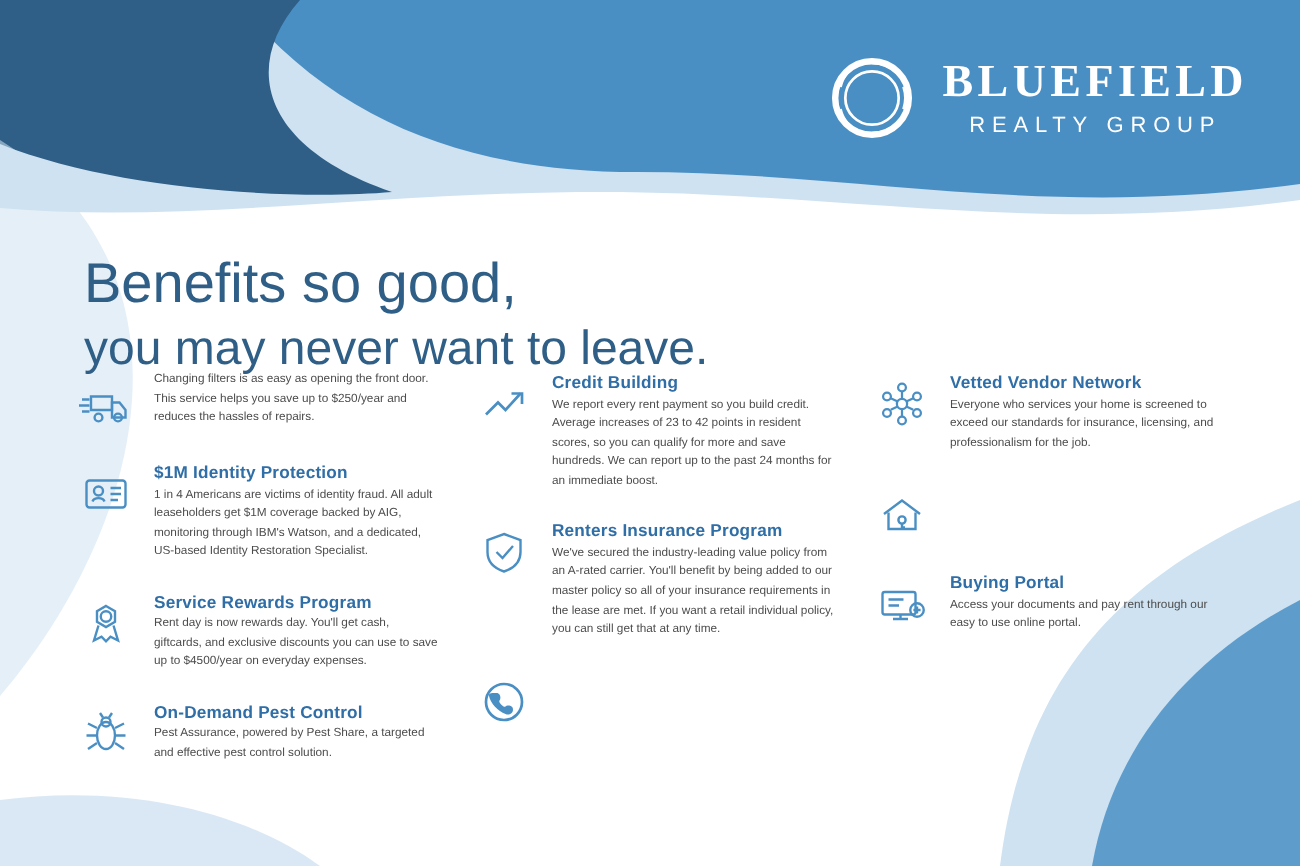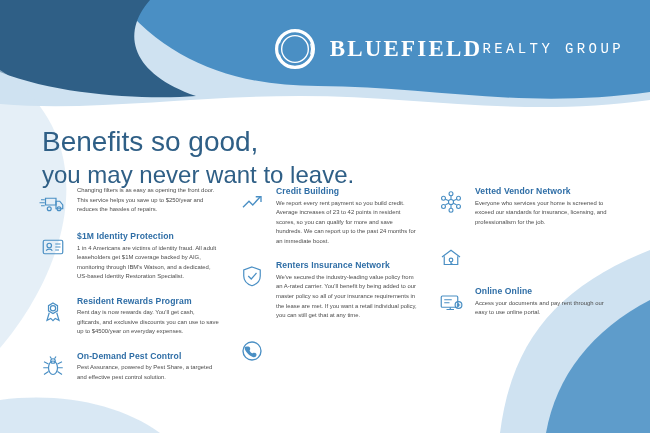--- a/index.html
+++ b/index.html
@@ -39,37 +39,38 @@
     align-items: center;
     gap: 12px;
   }
   .logo-mark {
     width: 46px;
     height: 46px;
     flex: none;
   }
   .logo-text {
     display: flex;
+    flex-direction: column;
     justify-content: center;
   }
   .logo-name {
     color: #ffffff;
     font-size: 23px;
     letter-spacing: 2.2px;
     font-weight: bold;
     line-height: 1.05;
     font-family: "Liberation Serif", serif;
   }
   .logo-sub {
     color: #ffffff;
-    font-size: 14px;
+    font-size: 11px;
     letter-spacing: 3.4px;
     margin-top: 4px;
-    text-align: right;
-    font-family: Liberation Mono, monospace;
+    text-align: center;
+    font-family: Liberation Sans, sans-serif;
   }
 
   
   .headline {
     position: absolute;
     left: 42px;
     top: 124px;
     line-height: 1.28;
   }
   .headline .line1 {
@@ -208,21 +209,21 @@
 
       <div class="item">
         <svg class="item-icon" viewBox="0 0 40 40">
           <g fill="none" stroke="#4a8fc4" stroke-width="1.6">
             <polygon points="20,8 26,11.5 26,18.5 20,22 14,18.5 14,11.5"></polygon>
             <circle cx="20" cy="15" r="3.5"></circle>
             <path d="M15 21 l-3 10 5-2.5 3 3 3-3 5 2.5 -3-10"></path>
           </g>
         </svg>
         <div class="item-body">
-          <div class="item-title">Resident Rewards Program</div>
+          <div class="item-title">Service Rewards Program</div>
           <div class="item-desc">Rent day is now rewards day. You'll get cash, giftcards, and exclusive discounts you can use to save up to $4500/year on everyday expenses.</div>
         </div>
       </div>
 
       <div class="item">
         <svg class="item-icon" viewBox="0 0 40 40">
           <g fill="none" stroke="#4a8fc4" stroke-width="1.6">
             <ellipse cx="20" cy="21" rx="6" ry="9"></ellipse>
             <circle cx="20" cy="12" r="3"></circle>
             <path d="M18 9 l-2-3 M22 9 l2-3"></path>
@@ -254,21 +255,21 @@
       </div>
 
       <div class="item">
         <svg class="item-icon" viewBox="0 0 40 40">
           <g fill="none" stroke="#4a8fc4" stroke-width="1.6">
             <path d="M20 8 l11 4 v8 c0 7-5 11-11 13 -6-2-11-6-11-13 v-8 z"></path>
             <path d="M15 20 l4 4 7-8"></path>
           </g>
         </svg>
         <div class="item-body">
-          <div class="item-title">Renters Insurance Network</div>
+          <div class="item-title">Renters Insurance Program</div>
           <div class="item-desc">We've secured the industry-leading value policy from an A-rated carrier. You'll benefit by being added to our master policy so all of your insurance requirements in the lease are met. If you want a retail individual policy, you can still get that at any time.</div>
         </div>
       </div>
 
       <div class="item">
         <svg class="item-icon" viewBox="0 0 40 40">
           <g fill="none" stroke="#4a8fc4" stroke-width="1.8">
             <circle cx="20" cy="20" r="12"></circle>
             <path d="M15 14 c3 0 3 4 2 5 -1 1 3 5 4 4 1-1 5-1 5 2 0 3-3 4-5 3 -5-2-10-7-11-12 -0.5-2 2-2 5-2z" fill="#4a8fc4" stroke="none"></path>
           </g>
@@ -313,21 +314,21 @@
         <svg class="item-icon" viewBox="0 0 40 40">
           <g fill="none" stroke="#4a8fc4" stroke-width="1.6">
             <rect x="7" y="12" width="22" height="15" rx="1.5"></rect>
             <path d="M14 30 h10 M19 27 v3"></path>
             <path d="M11 17 h10 M11 21 h7"></path>
             <circle cx="30" cy="24" r="4.5"></circle>
             <path d="M30 21.6 v4.8 M27.6 24 h4.8"></path>
           </g>
         </svg>
         <div class="item-body">
-          <div class="item-title">Online Online</div>
+          <div class="item-title">Buying Portal</div>
           <div class="item-desc">Access your documents and pay rent through our easy to use online portal.</div>
         </div>
       </div>
 
     </div>
 
   </div>
 </div>
 
 </body></html>

